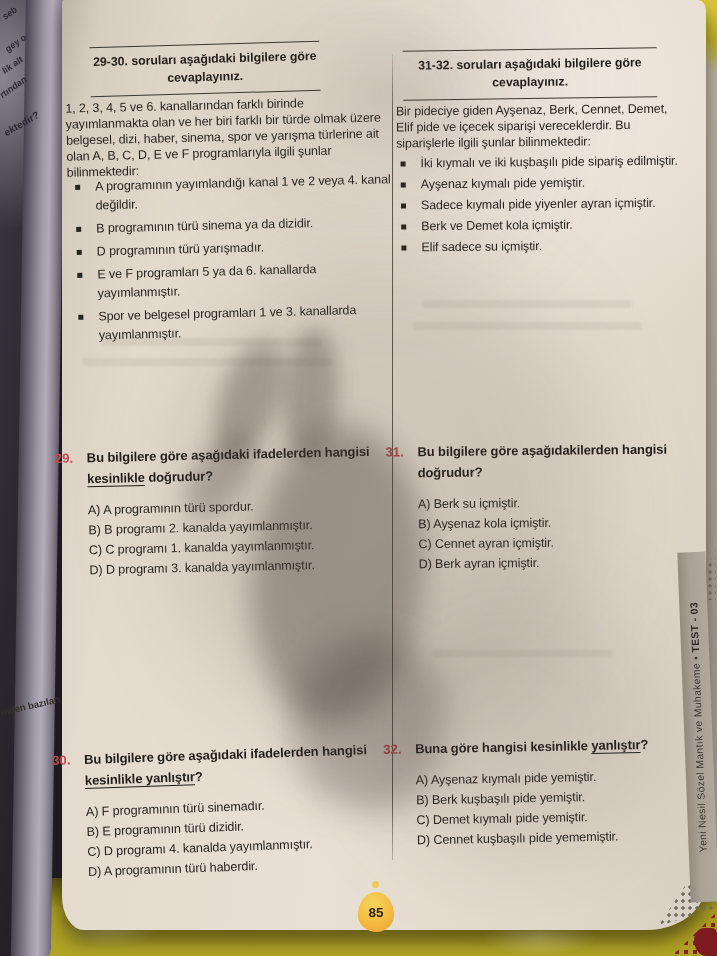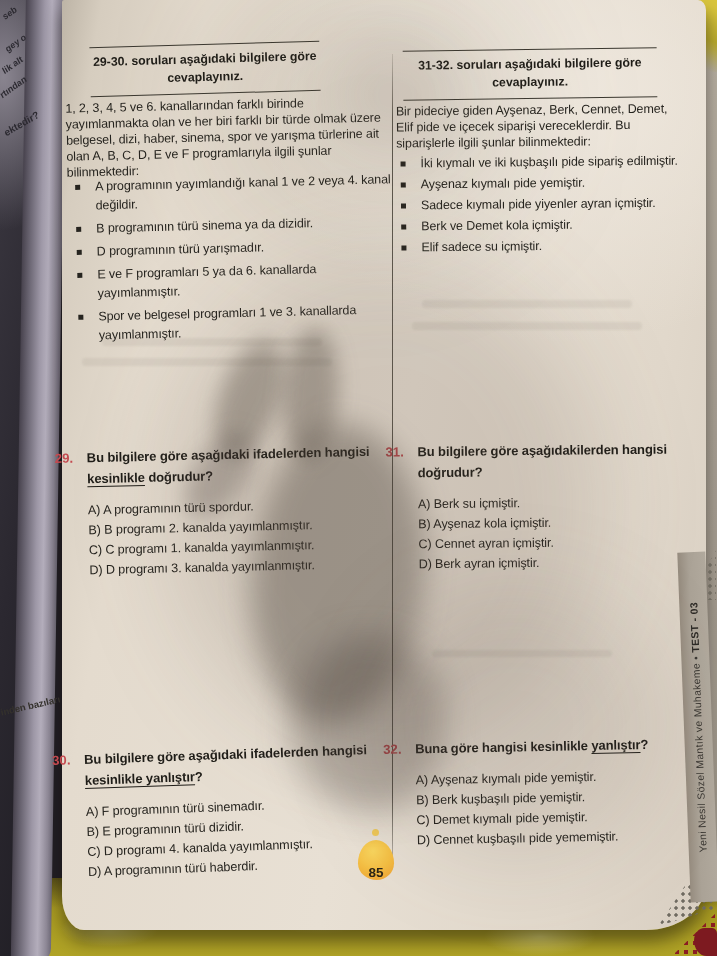--- a/index.html
+++ b/index.html
@@ -80,24 +80,24 @@
   .opt{font-size:12.6px;line-height:19.5px;margin-bottom:0.5px;color:#26241f;letter-spacing:-0.1px;}
   .q29{left:-6px;top:444px;width:348px;transform:rotate(-1.3deg);}
   .q30{left:-8px;top:744px;width:348px;transform:rotate(-2deg);}
   .q31{left:324px;top:440px;width:296px;transform:rotate(-0.6deg);}
   .q32{left:322px;top:736px;width:310px;transform:rotate(-1.1deg);}
   .divider{
     position:absolute;left:330px;top:54px;width:1.4px;height:806px;
     background:linear-gradient(180deg,rgba(70,66,58,.15),#5d584e 8%,#5d584e 92%,rgba(70,66,58,.3));
   }
   .pageno{
-    position:absolute;left:296px;top:840px;width:36px;height:40px;z-index:5;
+    position:absolute;left:296px;top:892px;width:36px;height:40px;z-index:5;
     background:radial-gradient(circle at 42% 28%, #f8d55e 0%, #f3bc41 55%, #ec9e33 100%);
     border-radius:50% 50% 48% 52% / 58% 58% 42% 42%;
-    display:flex;align-items:flex-end;justify-content:center;
+    display:flex;align-items:center;justify-content:center;
   }
   .pageno::before{
     content:"";position:absolute;top:-11px;left:14px;width:7px;height:7px;border-radius:50%;
     background:#f2c544;opacity:.85;
   }
   .pageno-text{font-weight:bold;font-size:13.5px;color:#2b2416;}
   
   .side-strip{
     position:absolute;left:684px;top:552px;width:28px;height:350px;z-index:5;
     background:linear-gradient(90deg,#968c7f 0%,#aaa296 40%,#b1a99d 100%);

